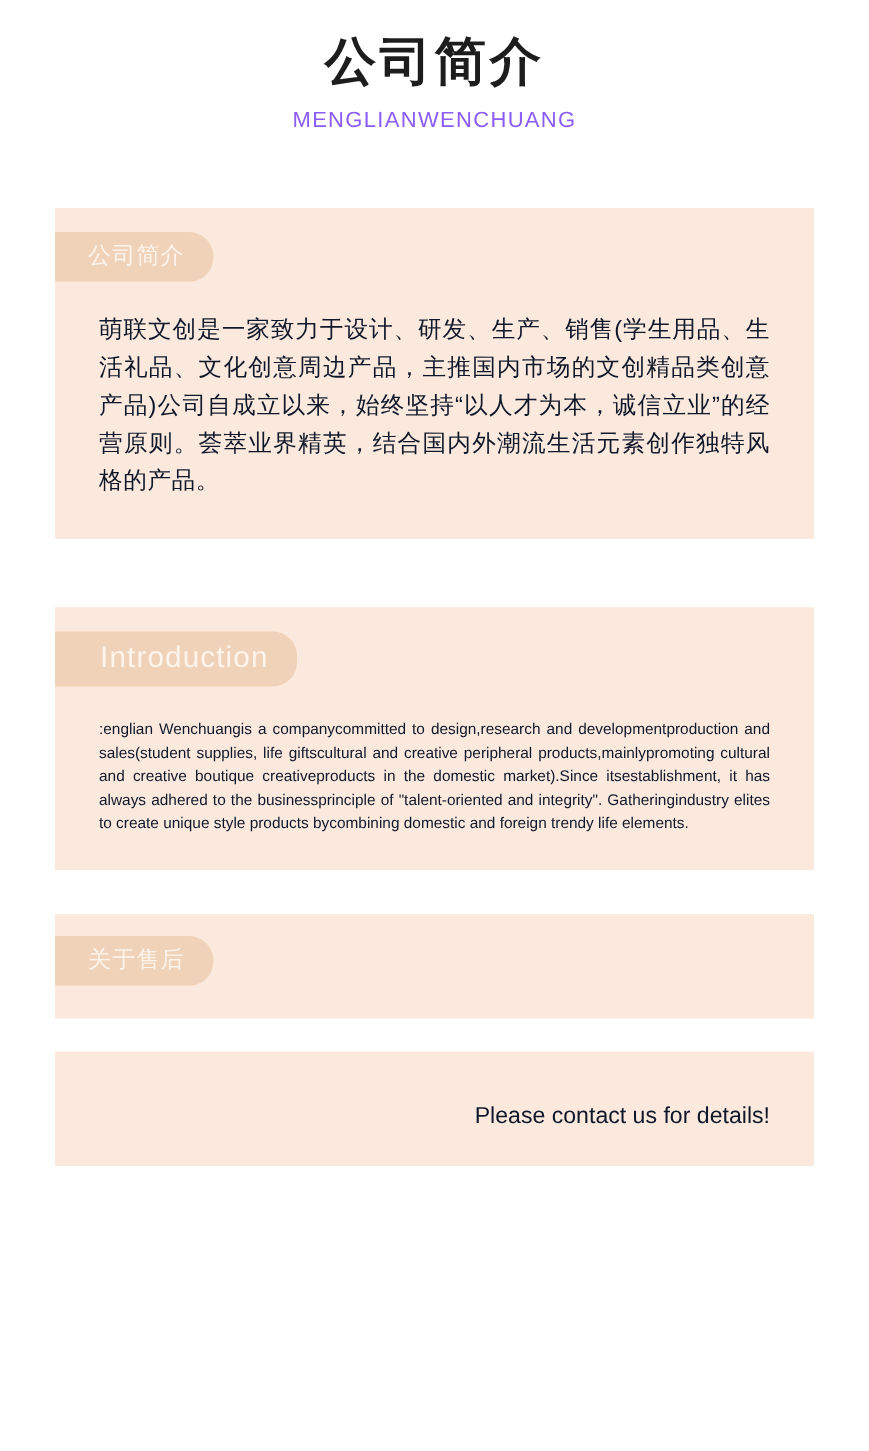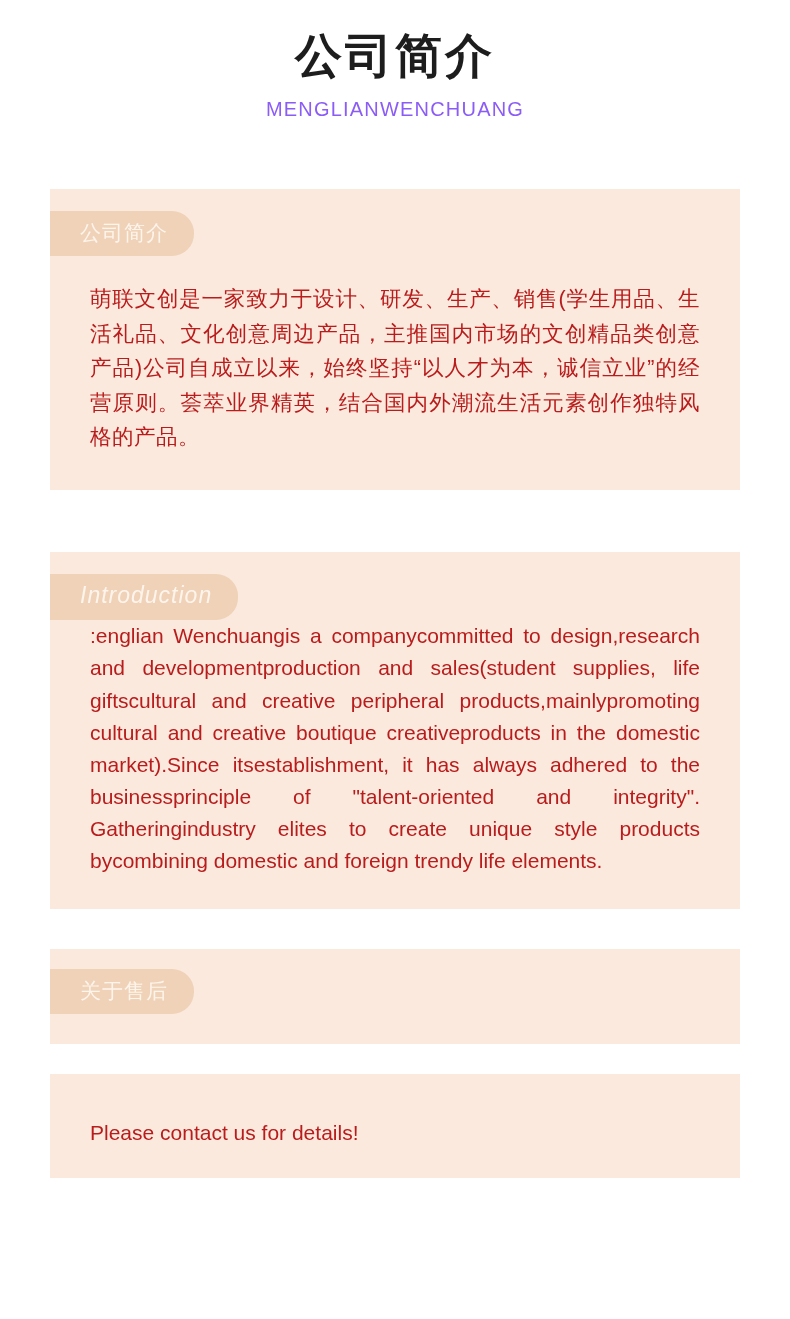--- a/index.html
+++ b/index.html
@@ -60,50 +60,51 @@
     background: #efd2b7;
     color: #fdf4ec;
     font-size: 21px;
     line-height: 1;
     padding: 11px 26px 13px 30px;
     border-radius: 0 22px 22px 0;
     letter-spacing: 1px;
     position: relative;
     top: 0;
   }
-  .tag.en { font-size: 23px; padding: 10px 26px 13px 30px; font-style: italic; }
+  .tag.en { font-size: 27px; padding: 10px 26px 13px 41px; }
 
   .body-text {
     margin: 0;
     padding: 0 40px;
     font-size: 21.5px;
     line-height: 1.6;
-    color: #b91c1c;
+    color: #0f172a;
     text-align: justify;
     text-justify: inter-character;
   }
   .cn-intro .body-text {
     margin-top: 26px;
     letter-spacing: 0.5px;
   }
   .en-intro .body-text {
-    font-size: 21px;
+    margin-top: 28px;
+    font-size: 14px;
     line-height: 1.53;
     text-align: justify;
   }
   .cn-after .body-text {
     margin-top: 22px;
     font-size: 20px;
     letter-spacing: 0.5px;
     text-align: left;
   }
   .en-after .body-text {
     margin-top: 22px;
     font-size: 21px;
-    text-align: left;
+    text-align: right;
   }
 </style>
 </head>
 <body>
 
 <div class="page">
 
   <div class="header">
     <div class="header-title">公司简介</div>
     <div class="header-subtitle">MENGLIANWENCHUANG</div>

